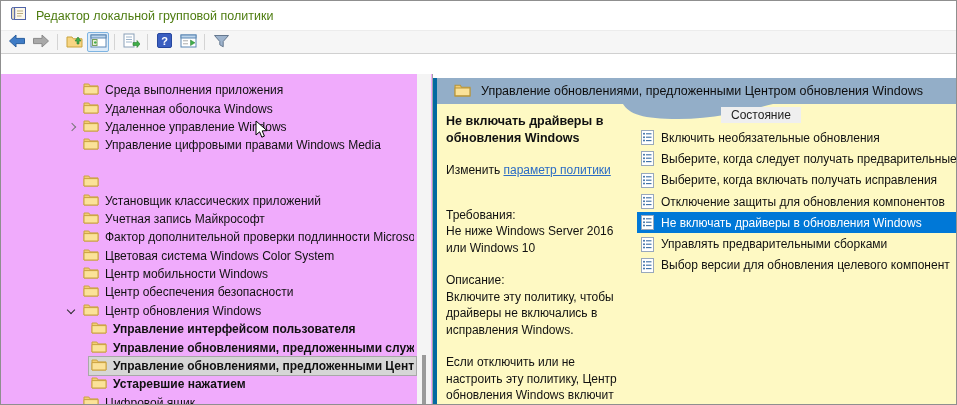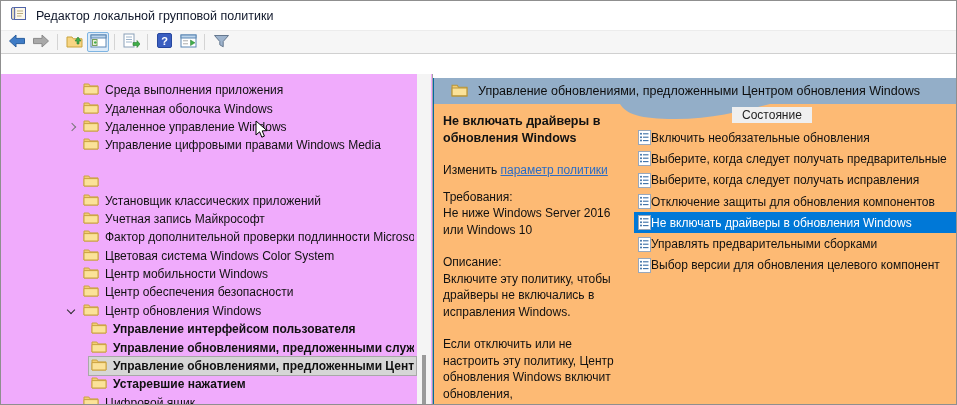--- a/index.html
+++ b/index.html
@@ -2,21 +2,21 @@
 <html><head>
 <meta charset="utf-8">
 <style>
   * { box-sizing: border-box; margin: 0; padding: 0; }
   html,body { width:957px; height:405px; overflow:hidden; }
   body { font-family:"Liberation Sans", sans-serif; font-size:12px; color:#111; background:#fff; position:relative; }
   .window { position:absolute; inset:0; border:1px solid #8f8f8f; background:#fff; overflow:hidden; }
 
   
   .titlebar { height:29px; display:flex; align-items:center; gap:9px; padding-left:9px; background:#fff; }
-  .titlebar .app-title { font-size:12.5px; color:#0f172a; }
+  .titlebar .app-title { font-size:12.5px; color:#4d7c0f; }
 
   
   .menubar { height:20px; display:flex; align-items:stretch; padding-left:3px; background:#fdfdfd; }
   .menu-item { display:flex; align-items:center; padding:0 9px; cursor:default; }
 
   
   .toolbar { height:24px; display:flex; align-items:center; gap:2px; padding-left:5px;
              background:#f6f6f6; border-top:1px solid #ececec; border-bottom:1px solid #d0d0d0; }
   .tb-btn { width:22px; height:20px; display:flex; align-items:center; justify-content:center; border:1px solid transparent; border-radius:2px; }
   .tb-btn.active { background:#dcebf9; border-color:#7eb4e2; }
@@ -34,42 +34,42 @@
   .expander { width:18px; height:16px; position:relative; flex:none; }
   .exp-right .expander::before { content:''; position:absolute; left:6px; top:5px; width:5px; height:5px;
        border-right:1.2px solid #787878; border-bottom:1.2px solid #787878; transform:rotate(-45deg); }
   .exp-down .expander::before { content:''; position:absolute; left:5px; top:4px; width:5px; height:5px;
        border-right:1.4px solid #2b2b2b; border-bottom:1.4px solid #2b2b2b; transform:rotate(45deg); }
   .tree-hl { display:flex; align-items:center; gap:6px; flex:1; min-width:0; padding:1px 2px; margin-right:16px; }
   .tree-row.selected .tree-hl { background:#d6d6d6; outline:1px solid #a8a8a8; }
   .tree-label { overflow:hidden; white-space:nowrap; }
 
   
-  .right-pane { flex:1; position:relative; background:#fdba74; margin-top:4px; border-left:1px solid #0369a1; overflow:hidden; }
+  .right-pane { flex:1; position:relative; background:#fef9c3; margin-top:4px; border-left:4px solid #0369a1; overflow:hidden; }
   .band { height:26px; background:#93aec8; display:flex; align-items:center; gap:10px; padding-left:17px; }
   .band-title { font-size:12.5px; color:#0d0d0d; white-space:nowrap; }
   .swoosh { position:absolute; left:186px; top:26px; width:150px; height:16px; }
 
   .content { position:absolute; top:26px; left:0; right:0; bottom:0; display:flex; }
 
   
   .desc { width:200px; flex:none; padding:9px 12px 0 9px; line-height:16.5px; }
   .desc-title { font-weight:bold; font-size:12.5px; line-height:17px; }
   .edit-line { margin-top:15px; }
   .policy-link { color:#2b6cc4; text-decoration:underline; cursor:pointer; }
-  .req-label { margin-top:10px; }
+  .req-label { margin-top:28px; }
   .desc p.para { margin-top:16px; white-space:pre-line; }
   .desc .plain { white-space:pre-line; }
 
   
   .list { flex:1; min-width:0; display:flex; flex-direction:column; padding-top:0; }
   .list-header { height:23px; position:relative; flex:none; }
-  .state-col { position:absolute; left:98px; top:3px; background:#efefef; padding:1px 10px; color:#222; }
+  .state-col { position:absolute; left:84px; top:3px; background:#efefef; padding:1px 10px; color:#222; }
   .list-rows { display:flex; flex-direction:column; }
-  .list-row { display:flex; align-items:center; height:21.3px; padding-left:4px; white-space:nowrap; cursor:default; }
+  .list-row { display:flex; align-items:center; gap:7px; height:21.3px; padding-left:4px; white-space:nowrap; cursor:default; }
   .list-row.selected { background:#0078d7; color:#fff; }
   .doc-icon { flex:none; display:flex; }
 
   .cursor { position:absolute; left:254px; top:119px; z-index:10; pointer-events:none; }
 </style>
 </head>
 <body>
 
 <div class="window">
 
@@ -469,21 +469,21 @@
                   <svg width="13" height="15" viewBox="0 0 13 15">
                     <rect x="0.5" y="0.5" width="12" height="14" fill="#fff" stroke="#98a8bc"></rect>
                     <circle cx="3" cy="3.8" r="1" fill="#3a6ea5"></circle>
                     <line x1="5" y1="3.8" x2="10.5" y2="3.8" stroke="#3a6ea5" stroke-width="1.1"></line>
                     <circle cx="3" cy="7.2" r="1" fill="#3a6ea5"></circle>
                     <line x1="5" y1="7.2" x2="10.5" y2="7.2" stroke="#3a6ea5" stroke-width="1.1"></line>
                     <circle cx="3" cy="10.6" r="1" fill="#3a6ea5"></circle>
                     <line x1="5" y1="10.6" x2="10.5" y2="10.6" stroke="#3a6ea5" stroke-width="1.1"></line>
                   </svg>
                 </span>
-                <span class="list-label">Выберите, когда следует получать исправления</span>
+                <span class="list-label">Выберите, когда включать получать исправления</span>
               </div>
 
               <div class="list-row">
                 <span class="doc-icon">
                   <svg width="13" height="15" viewBox="0 0 13 15">
                     <rect x="0.5" y="0.5" width="12" height="14" fill="#fff" stroke="#98a8bc"></rect>
                     <circle cx="3" cy="3.8" r="1" fill="#3a6ea5"></circle>
                     <line x1="5" y1="3.8" x2="10.5" y2="3.8" stroke="#3a6ea5" stroke-width="1.1"></line>
                     <circle cx="3" cy="7.2" r="1" fill="#3a6ea5"></circle>
                     <line x1="5" y1="7.2" x2="10.5" y2="7.2" stroke="#3a6ea5" stroke-width="1.1"></line>

